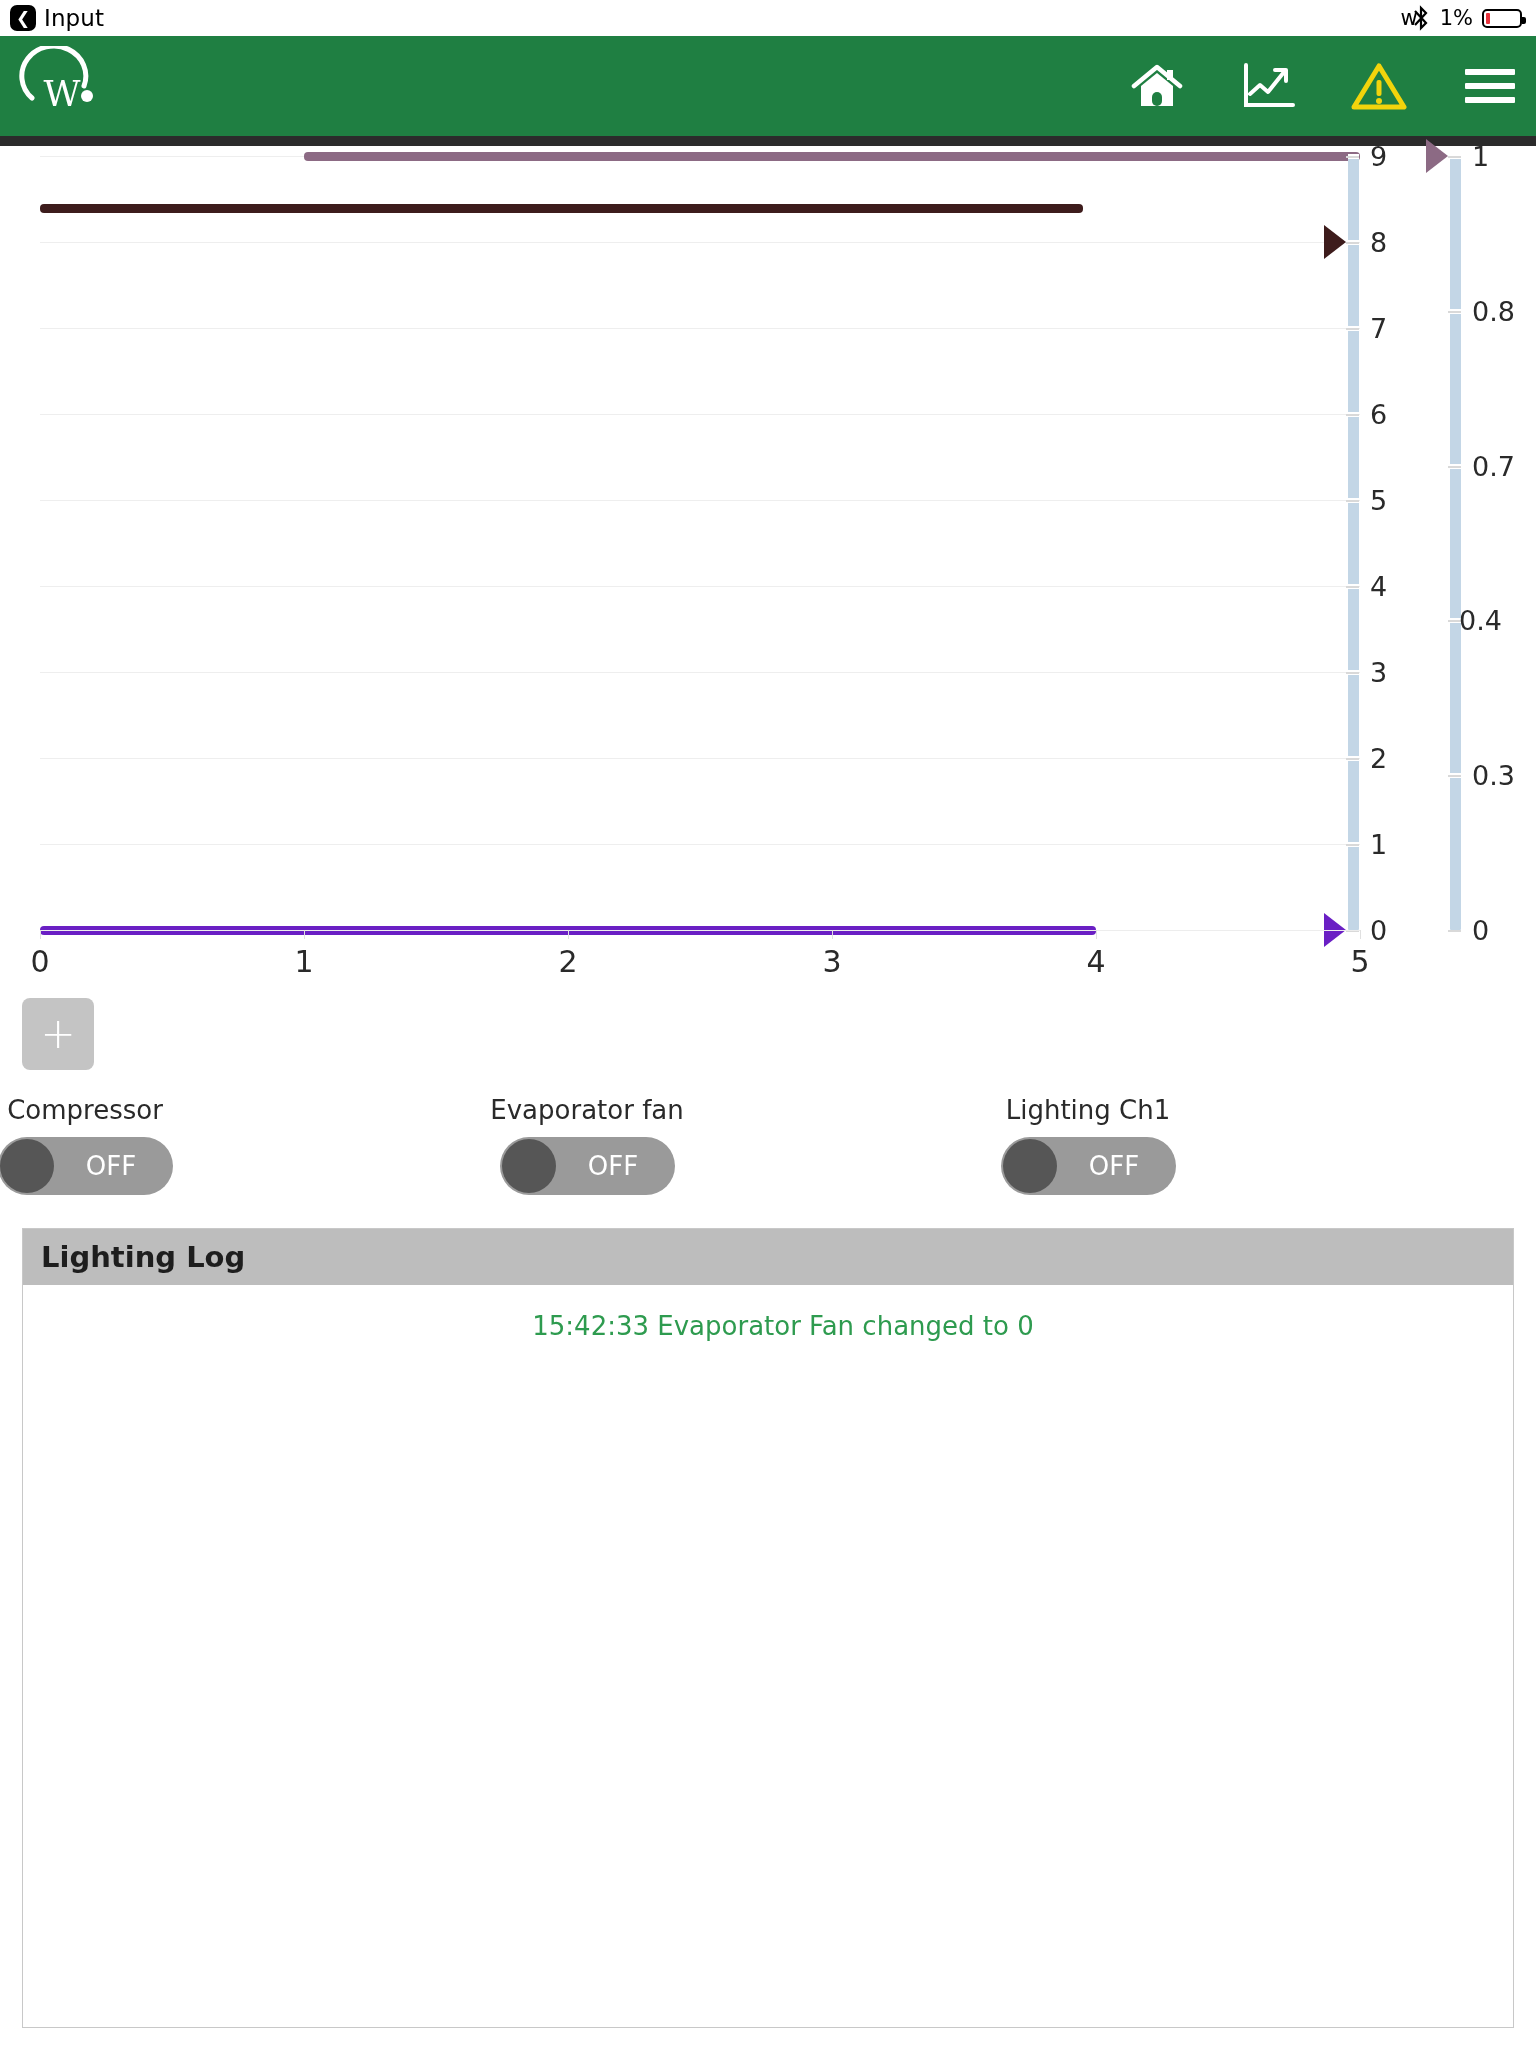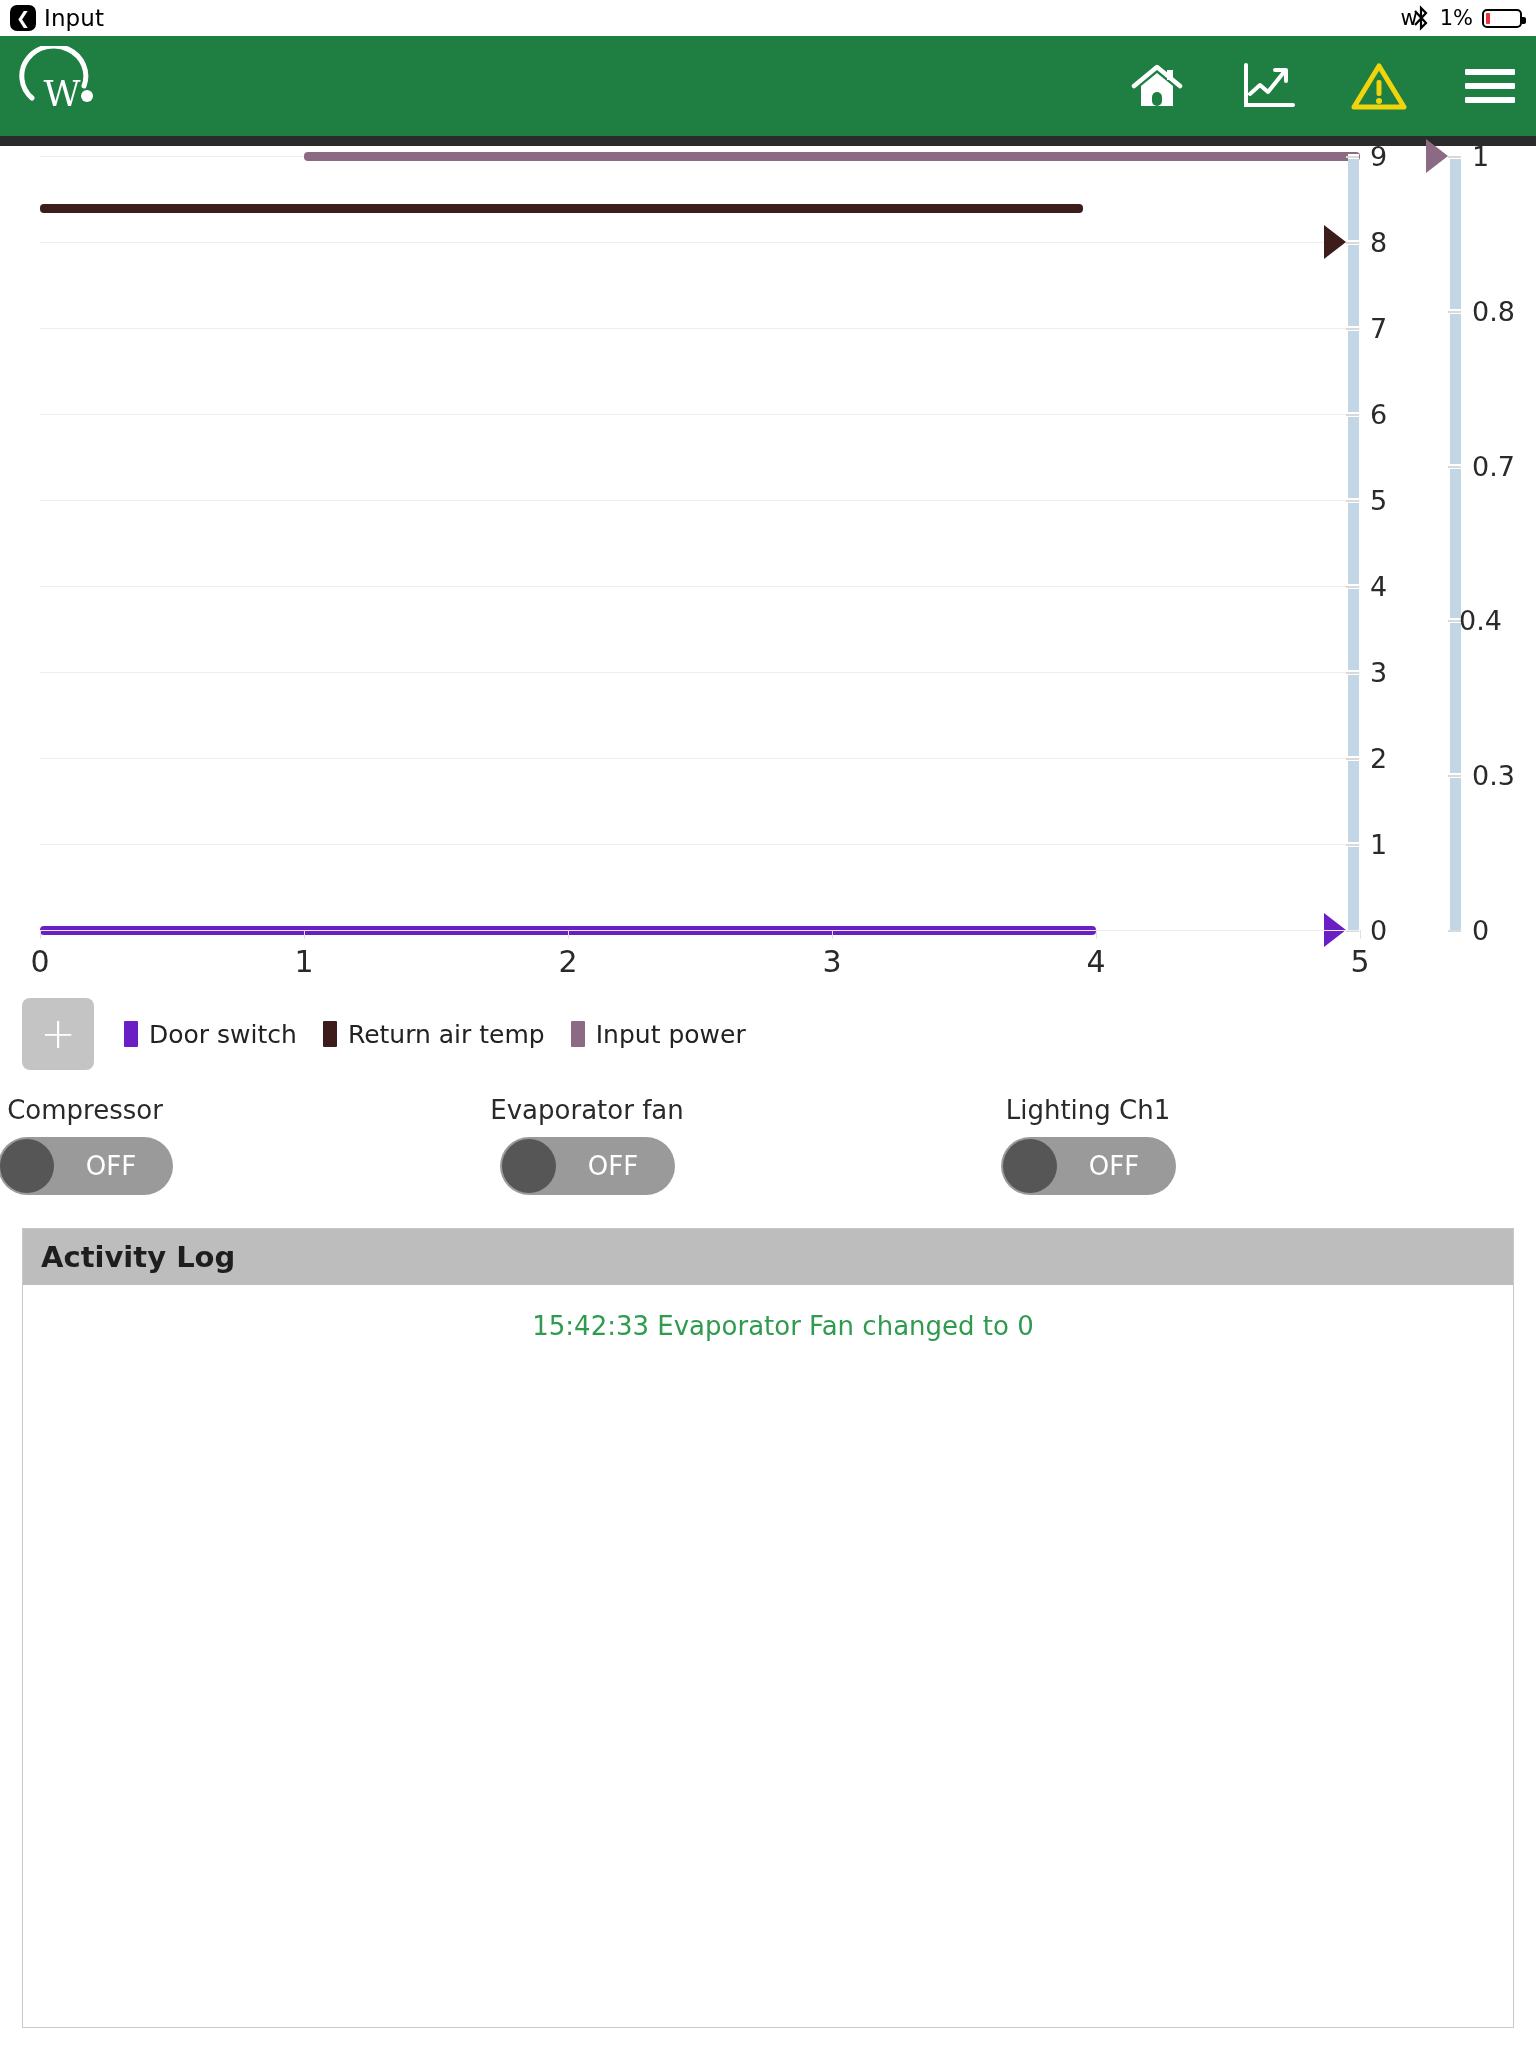--- a/index.html
+++ b/index.html
@@ -311,34 +311,20 @@
       <div class="xlabel" style="left: 832px;">3</div>
       <div class="xtick" style="left: 1096px;"></div>
       <div class="xlabel" style="left: 1096px;">4</div>
       <div class="xtick" style="left: 1360px;"></div>
       <div class="xlabel" style="left: 1360px;">5</div>
     </div>
 </div>
 
 <div class="legend-row">
   <div class="add-btn">+</div>
-  <div class="legend-items" id="legend-items">
-      <div class="legend-item">
-        <span class="legend-swatch" style="background: rgb(106, 31, 196);"></span>
-        <span class="legend-text">Door switch</span>
-      </div>
-      <div class="legend-item">
-        <span class="legend-swatch" style="background: rgb(61, 28, 28);"></span>
-        <span class="legend-text">Return air temp</span>
-      </div>
-      <div class="legend-item">
-        <span class="legend-swatch" style="background: rgb(140, 106, 132);"></span>
-        <span class="legend-text">Input power</span>
-      </div>
-    </div>
 </div>
 
 <div class="toggles" id="toggles">
     <div class="toggle-group" style="left: -85px;">
       <span class="toggle-label">Compressor</span>
       <div class="toggle">
         <span class="knob"></span>
         <span class="state">OFF</span>
       </div>
     </div>
@@ -353,18 +339,18 @@
       <span class="toggle-label">Lighting Ch1</span>
       <div class="toggle">
         <span class="knob"></span>
         <span class="state">OFF</span>
       </div>
     </div>
   </div>
 
 <div class="log-panel">
   <div class="log-header">
-    <span class="log-title">Activity Log</span>
+    <span class="log-title">Lighting Log</span>
   </div>
   <div class="log-body" id="log-body">
       <div class="log-entry" style="color: rgb(46, 155, 79); text-align: center;">15:42:33 Evaporator Fan changed to 0</div>
     </div>
 </div>
 
 </body></html>

